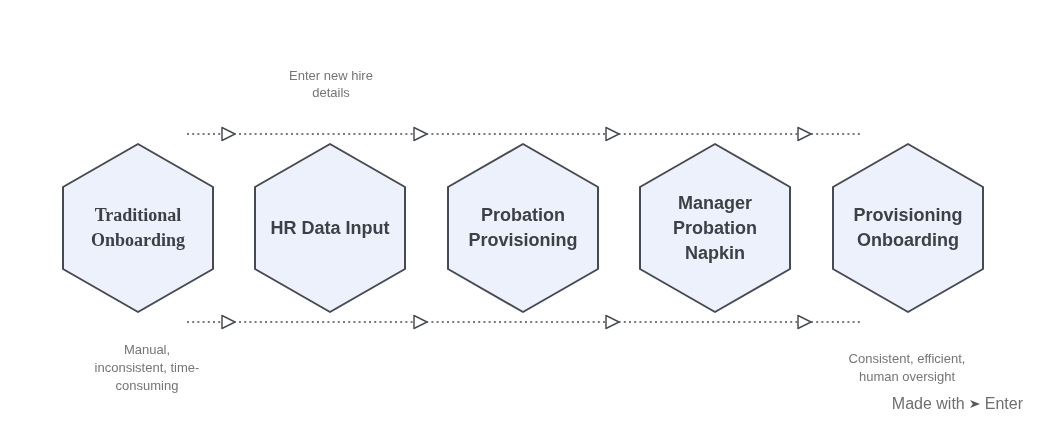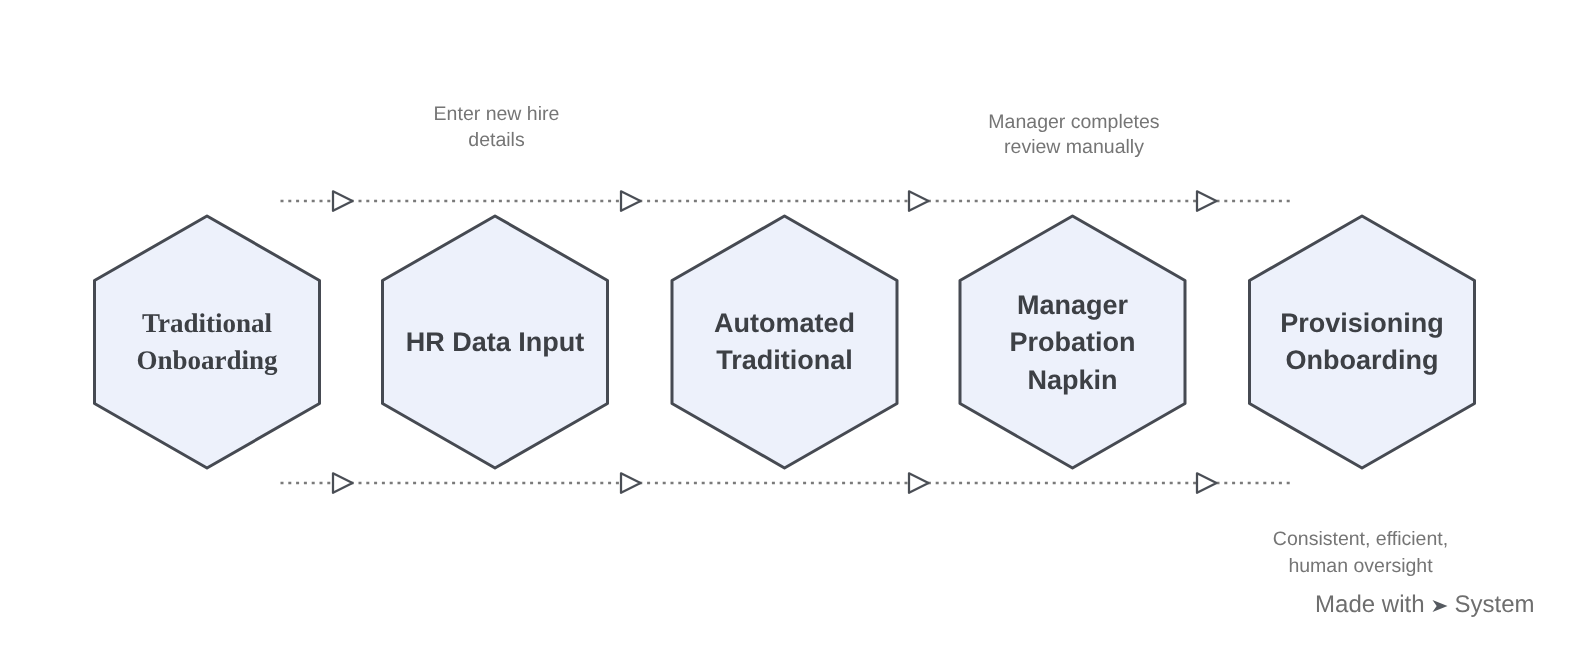--- a/index.html
+++ b/index.html
@@ -138,21 +138,21 @@
     <div class="hex-label">
       <span>HR Data Input</span>
     </div>
   </div>
 
   <div class="hex hex-3">
     <svg width="154" height="172" viewBox="0 0 154 172">
       <polygon points="77,2 152,45 152,127 77,170 2,127 2,45"></polygon>
     </svg>
     <div class="hex-label">
-      <span>Automated Traditional</span>
+      <span>Probation Provisioning</span>
     </div>
   </div>
 
   <div class="hex hex-4">
     <svg width="154" height="172" viewBox="0 0 154 172">
       <polygon points="77,2 152,45 152,127 77,170 2,127 2,45"></polygon>
     </svg>
     <div class="hex-label">
       <span>Manager Probation Napkin</span>
     </div>
@@ -161,25 +161,25 @@
   <div class="hex hex-5">
     <svg width="154" height="172" viewBox="0 0 154 172">
       <polygon points="77,2 152,45 152,127 77,170 2,127 2,45"></polygon>
     </svg>
     <div class="hex-label">
       <span>Provisioning Onboarding</span>
     </div>
   </div>
 
   <div class="annotation top-label-1">Enter new hire details</div>
-  <div class="annotation top-label-3">Manager completes review manually</div>
 
+  <div class="annotation annotation-bottom bottom-label-1">Manual, inconsistent, time-consuming</div>
   <div class="annotation annotation-bottom bottom-label-2">Consistent, efficient, human oversight</div>
 
   <div class="footer">
     <span>Made with</span>
     <svg class="napkin-logo" viewBox="0 0 12 12">
       <path d="M1 2 L11 6 L1 10 L3.8 6 Z"></path>
     </svg>
-    <span>System</span>
+    <span>Enter</span>
   </div>
 
 </div>
 
 </body></html>

